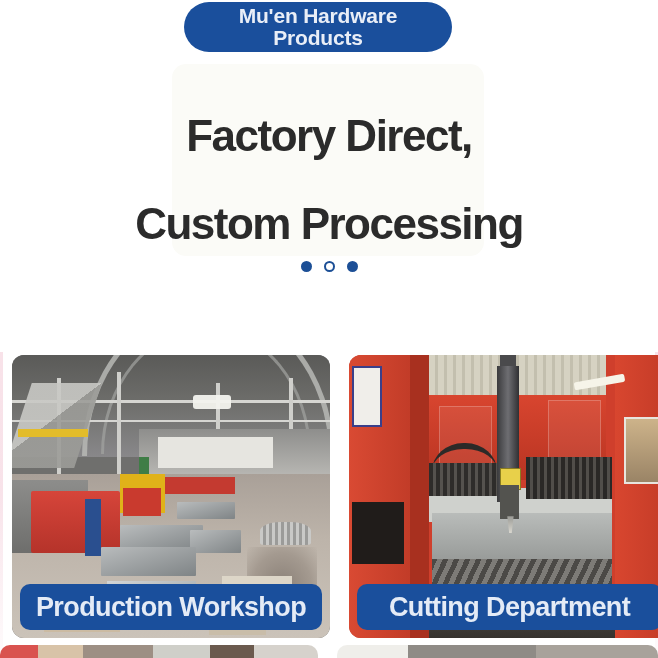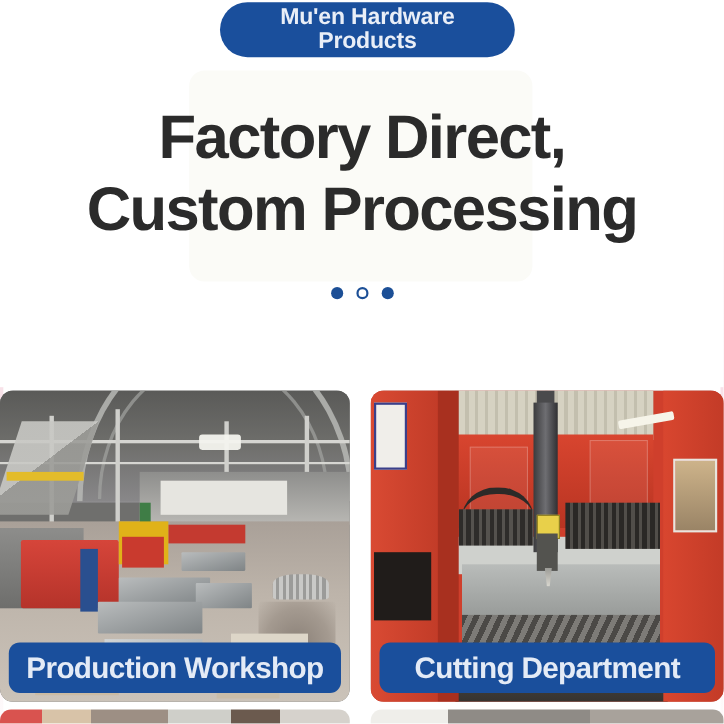--- a/index.html
+++ b/index.html
@@ -48,21 +48,21 @@
     top: 64px;
     width: 312px;
     height: 192px;
     background: #fbfbf7;
     border-radius: 14px;
     z-index: 0;
   }
 
   .brand-pill {
     position: absolute;
-    left: 200px;
+    left: 184px;
     top: 2px;
     width: 268px;
     height: 50px;
     background: #1a4f9c;
     border-radius: 25px;
     display: flex;
     align-items: center;
     justify-content: center;
     z-index: 3;
     box-sizing: border-box;
@@ -77,23 +77,23 @@
     letter-spacing: -0.2px;
   }
 
   .hero-title {
     position: absolute;
     left: 0;
     top: 92px;
     width: 658px;
     text-align: center;
     color: #2b2b2b;
-    font-size: 56px;
+    font-size: 44px;
     font-weight: bold;
-    line-height: 65px;
+    line-height: 88px;
     letter-spacing: -1.5px;
     z-index: 2;
     white-space: pre-line;
   }
 
   .carousel-dots {
     position: absolute;
     left: 0;
     top: 261px;
     width: 658px;
@@ -124,21 +124,21 @@
     color: #6e6e72;
     font-size: 23px;
     font-weight: bold;
     letter-spacing: -0.3px;
     z-index: 2;
   }
 
   
   .card-grid {
     position: absolute;
-    left: 0;
+    left: 12px;
     top: 355px;
     width: 529px;
     height: 303px;
     display: grid;
     grid-template-columns: 318px 321px;
     column-gap: 19px;
     padding-left: 0;
     box-sizing: border-box;
   }
 

